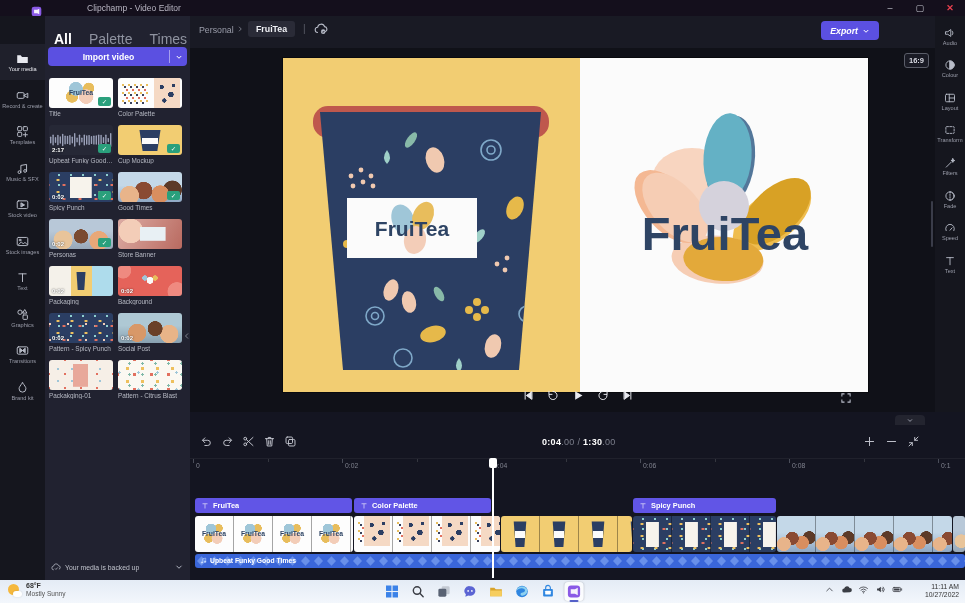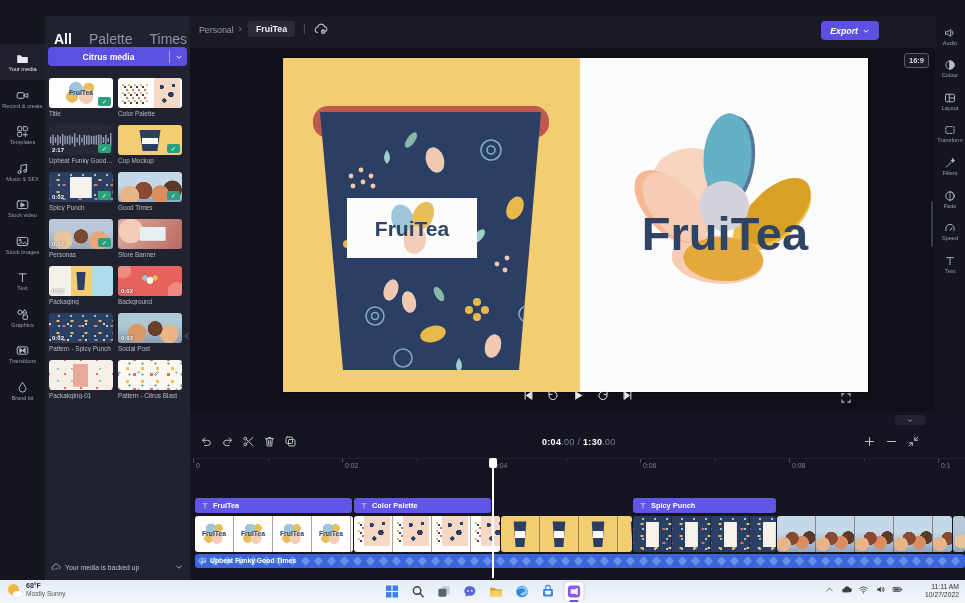--- a/index.html
+++ b/index.html
@@ -189,20 +189,34 @@
   .tray .icon svg{width:11px;height:11px;}
   .clock{position:absolute;right:6px;top:3px;text-align:right;cursor:pointer;}
   .clock-time{font-size:6.8px;color:#333;line-height:8px;}
   .clock-date{font-size:6.8px;color:#333;line-height:8px;}
 </style>
 </head>
 <body>
 
 <div id="app">
 
+  <div class="titlebar">
+    <span class="tb-logo">
+      <svg viewBox="0 0 16 16">
+          <rect x="1" y="1" width="14" height="14" rx="3.5" fill="#8a5ae6"></rect>
+          <path d="M4.5 5.5h4.5L12 4v8l-3-1.5H4.5z" fill="#fff" opacity=".92"></path>
+        </svg>
+    </span>
+    <span class="tb-title">Clipchamp - Video Editor</span>
+    <div class="win-controls">
+        <div class="win-btn">–</div>
+        <div class="win-btn">▢</div>
+        <div class="win-btn close">✕</div>
+      </div>
+  </div>
 
   <div class="leftnav">
       <div class="nav-item active" style="top: 28px;">
         <span class="icon">
           <svg viewBox="0 0 16 16">
             <path d="M1.5 4h4.3l1.6 2H14.5v7.5H1.5z" fill="currentColor"></path>
           </svg>
         </span>
         <span class="nav-label">Your media</span>
       </div>
@@ -293,21 +307,21 @@
     </div>
 
   <div class="mediapanel">
     <div class="mtabs">
         <span class="mtab active">All</span>
         <span class="mtab">Palette</span>
         <span class="mtab">Times</span>
         <span class="mtab">Audio</span>
       </div>
     <div class="import-btn">
-      <span class="import-main">Citrus media</span>
+      <span class="import-main">Import video</span>
       <span class="import-sep"></span>
       <span class="import-caret icon">
           <svg viewBox="0 0 16 16" fill="none" stroke="currentColor" stroke-width="2">
             <path d="M3.5 6l4.5 4.5L12.5 6"></path>
           </svg>
         </span>
     </div>
     <div class="mgrid">
         <div class="mitem" style="left: 0px; top: 0px;">
           <div class="mthumb thumb-title">

